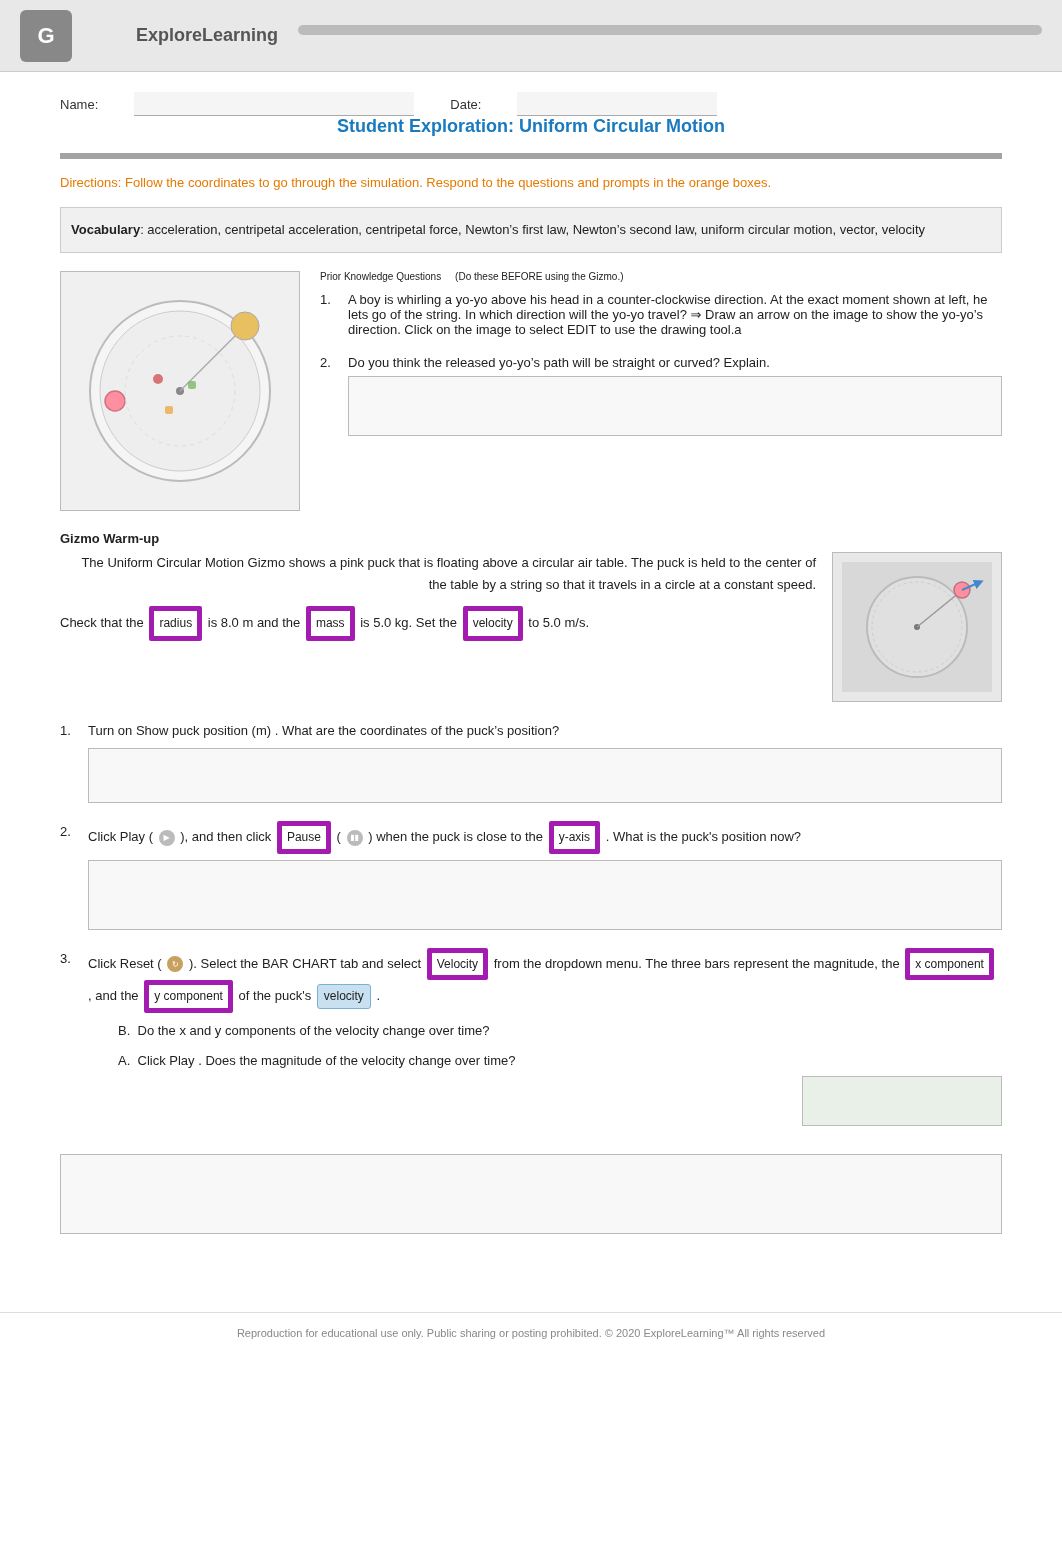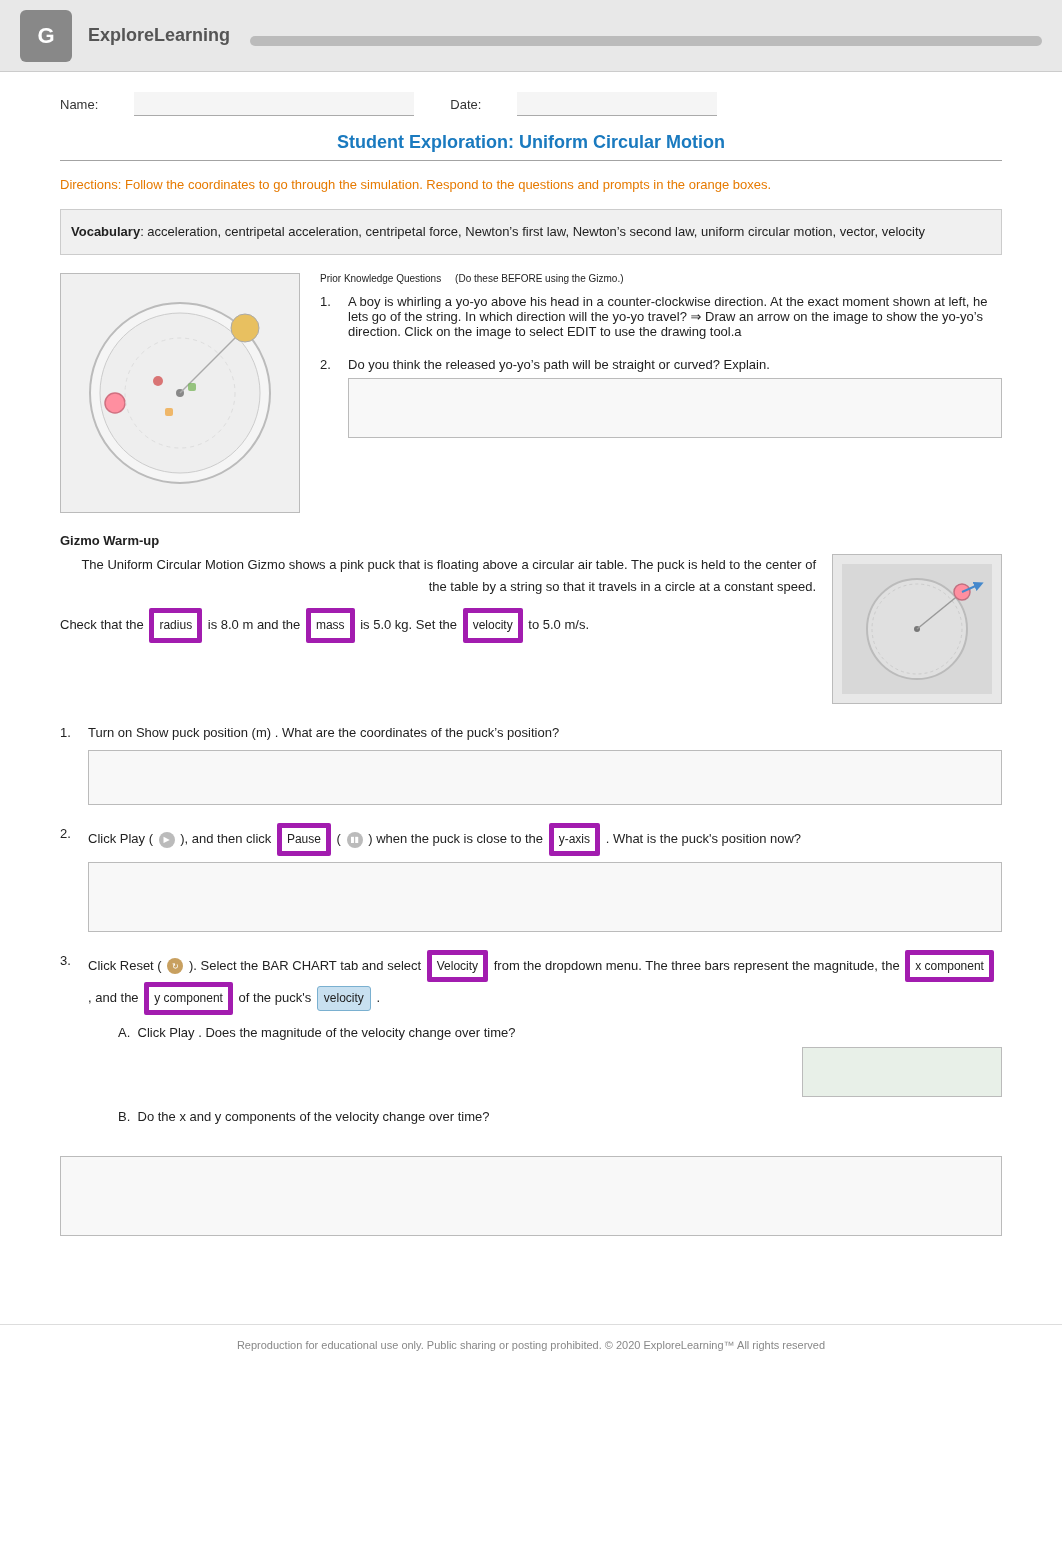--- a/index.html
+++ b/index.html
@@ -35,36 +35,36 @@
       font-size: 22px;
       font-weight: bold;
     }
     .header-app-name {
       font-size: 18px;
       font-weight: bold;
       color: #555;
     }
     .header-nav {
       display: flex;
-      align-items: flex-end;
+      align-items: flex-start;
       gap: 20px;
       flex: 1;
+      margin-left: 48px;
     }
 
     
     .main-content {
       padding: 20px 60px 40px 60px;
     }
 
     
     .name-date-row {
       display: flex;
       align-items: center;
       gap: 36px;
-      margin-bottom: 16px;
     }
     .name-label, .date-label {
       font-size: 13px;
       color: #333;
       white-space: nowrap;
     }
     .name-input-box {
       border: none;
       border-bottom: 1px solid #aaa;
       width: 280px;
@@ -79,22 +79,22 @@
       background: #f5f5f5;
     }
 
     
     .page-title {
       text-align: center;
       font-size: 18px;
       color: #1a7abf;
       font-weight: bold;
       margin-bottom: 14px;
-      border-bottom: 1px solid #a3a3a3;
-      padding-bottom: 7px;
+      border-bottom: 6px solid #a3a3a3;
+      padding-bottom: 16px;
     }
 
     
     .directions-box {
       color: #e67a00;
       font-size: 13px;
       margin-bottom: 14px;
       line-height: 1.5;
     }
 
@@ -258,21 +258,21 @@
       line-height: 1.6;
     }
 
     
     .footer {
       border-top: 1px solid #ddd;
       text-align: center;
       padding: 14px;
       font-size: 11px;
       color: #888;
-      margin-top: 48px;
+      margin-top: 38px;
     }
 
     
     .check-row {
       font-size: 13px;
       line-height: 1.9;
       margin-bottom: 10px;
     }
 
     .right-img-wrap {
@@ -436,31 +436,31 @@
         <span>, and the</span>
         <span class="term-box">y component</span>
         <span>of the puck's</span>
         <span class="velocity-badge">velocity</span>
         <span>.</span>
 
         
         <div class="sub-questions">
 
           <div class="sub-q">
+            <span>B.</span>&nbsp;
+            <span>Do the  x  and  y  components of the velocity change over time?</span>
+          </div>
+
+          <div class="sub-q">
             <span>A.</span>&nbsp;
             <span>Click Play . Does the magnitude of the velocity change over time?</span>
             <div style="display:flex; justify-content:flex-end; margin-top:4px;">
               <div style="width:200px; height:50px; background:#e8f0e8; border:1px solid #bbb;"></div>
             </div>
           </div>
-
-          <div class="sub-q">
-            <span>B.</span>&nbsp;
-            <span>Do the  x  and  y  components of the velocity change over time?</span>
-          </div>
         </div>
 
       </div>
     </div>
 
   </div>
 
   <div style="border:1px solid #bbb; background:#f8f8f8; height:80px; width:100%; margin-top:16px;"></div>
 
 </div>

